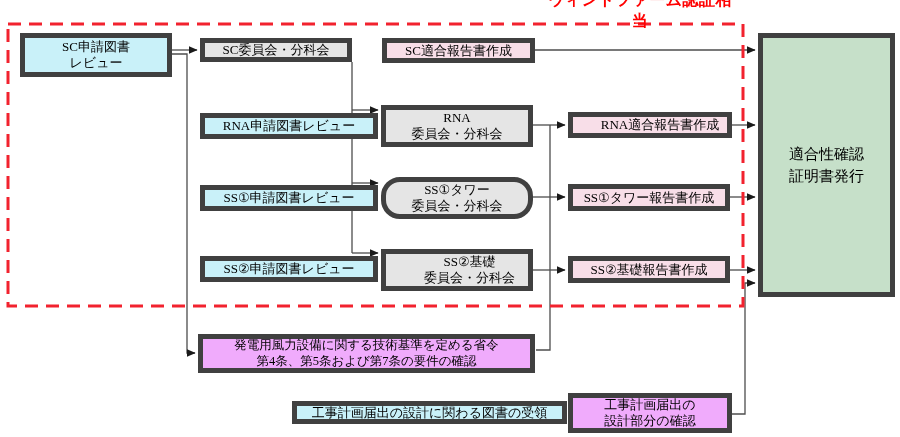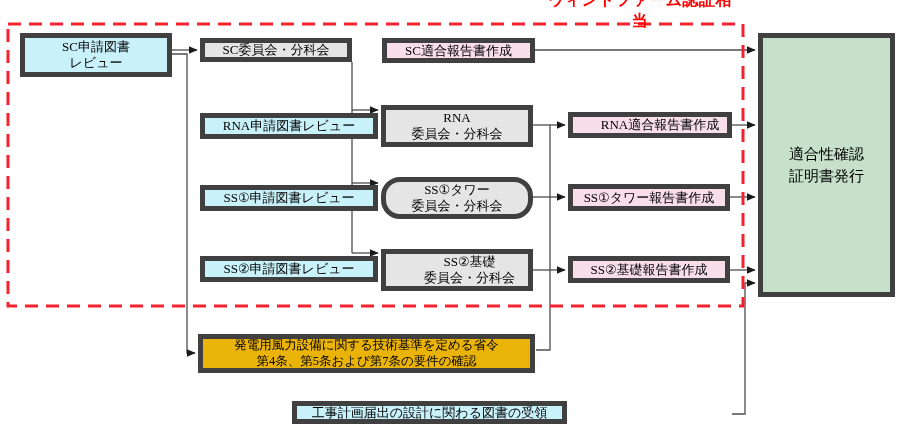--- a/index.html
+++ b/index.html
@@ -10,21 +10,21 @@
   #wires{position:absolute;left:0;top:0;width:900px;height:437px;}
   .node{
     position:absolute;box-sizing:border-box;border:5px solid #404040;
     display:flex;align-items:center;justify-content:center;text-align:center;
     white-space:pre-line;color:#000;font-size:13px;line-height:1.22;font-family:Liberation Serif, serif;
   }
   .cyan{background:#c9f1f9;}
   .cream{background:#e5e5e5;}
   .pink{background:#f8dee8;}
   .green{background:#c6e0c9;font-size:15px;line-height:1.5;}
-  .orange{background:#eab308;}
+  .orange{background:#f0abfc;}
   
   #sc-review{left:20px;top:33px;width:152px;height:44px;}
   #sc-committee{left:200px;top:38px;width:152px;height:24px;}
   #sc-report{left:382px;top:38px;width:153px;height:25px;}
   #rna-review{left:200px;top:113px;width:178px;height:26px;}
   #rna-committee{left:381px;top:105px;width:152px;height:42px;}
   #rna-report{left:568px;top:112px;width:164px;height:26px;padding-left:20px;}
   #ss1-review{left:200px;top:185px;width:178px;height:26px;}
   #ss1-committee{left:381px;top:177px;width:152px;height:42px;border-radius:19px;}
   #ss1-report{left:568px;top:184px;width:162px;height:27px;}
@@ -101,14 +101,16 @@
   <div class="node cream" id="ss2-committee">SS②基礎
 委員会・分科会</div>
   <div class="node pink" id="ss2-report">SS②基礎報告書作成</div>
 
   <div class="node green" id="certificate">適合性確認
 証明書発行</div>
 
   <div class="node orange" id="tech-standard">発電用風力設備に関する技術基準を定める省令
 第4条、第5条および第7条の要件の確認</div>
   <div class="node cyan" id="construction-receive">工事計画届出の設計に関わる図書の受領</div>
+  <div class="node orange" id="construction-confirm">工事計画届出の
+設計部分の確認</div>
 
 </div>
 
 </body></html>

